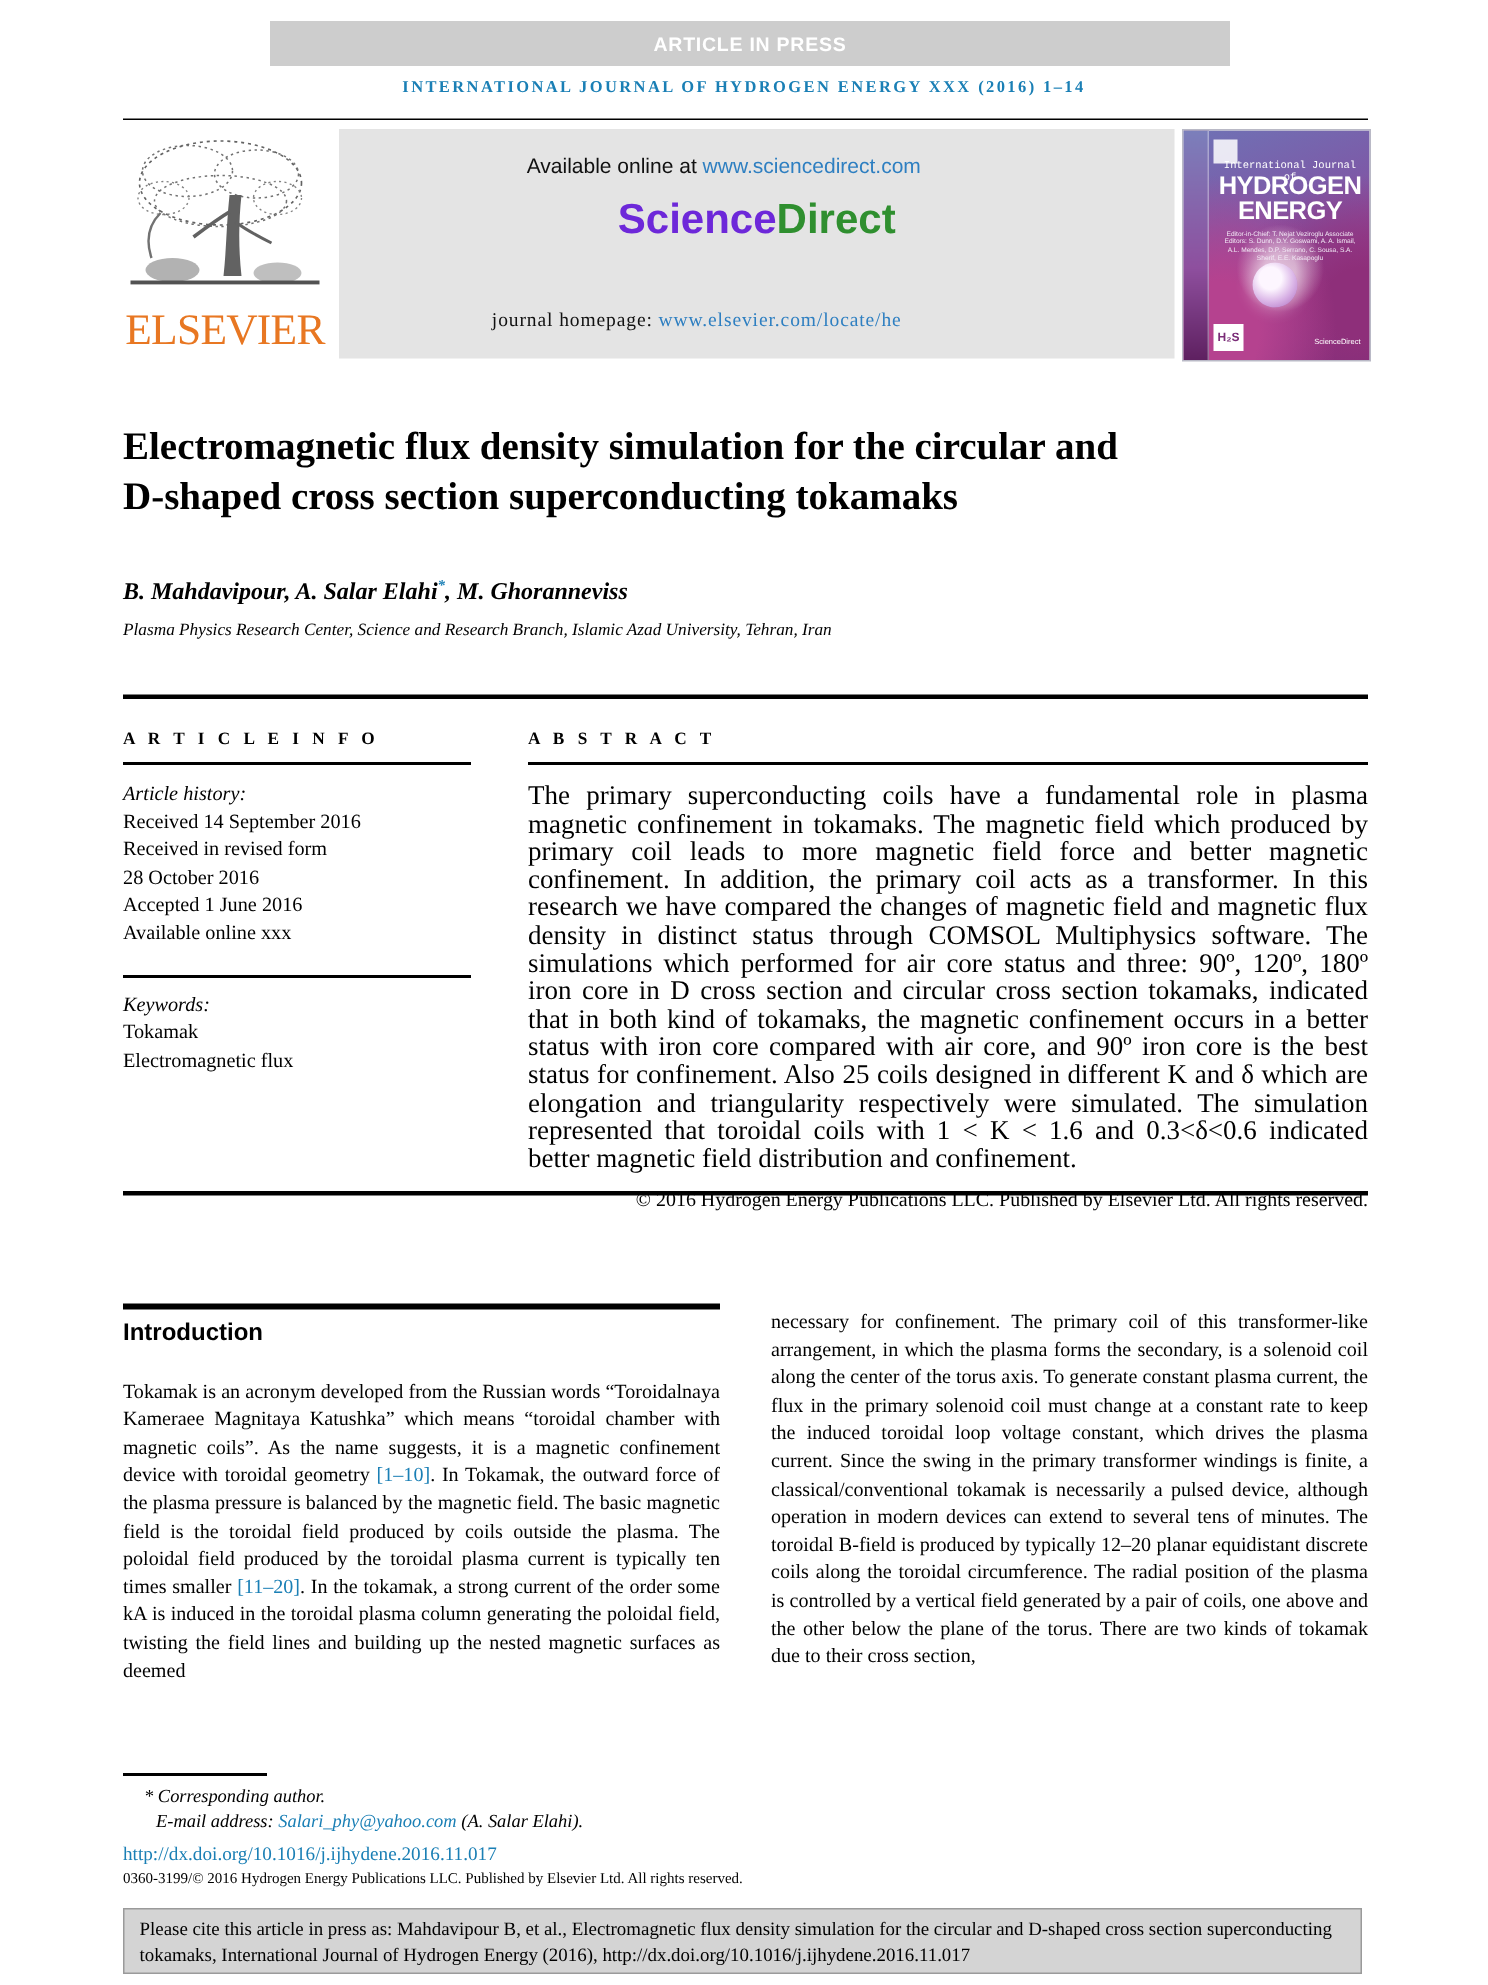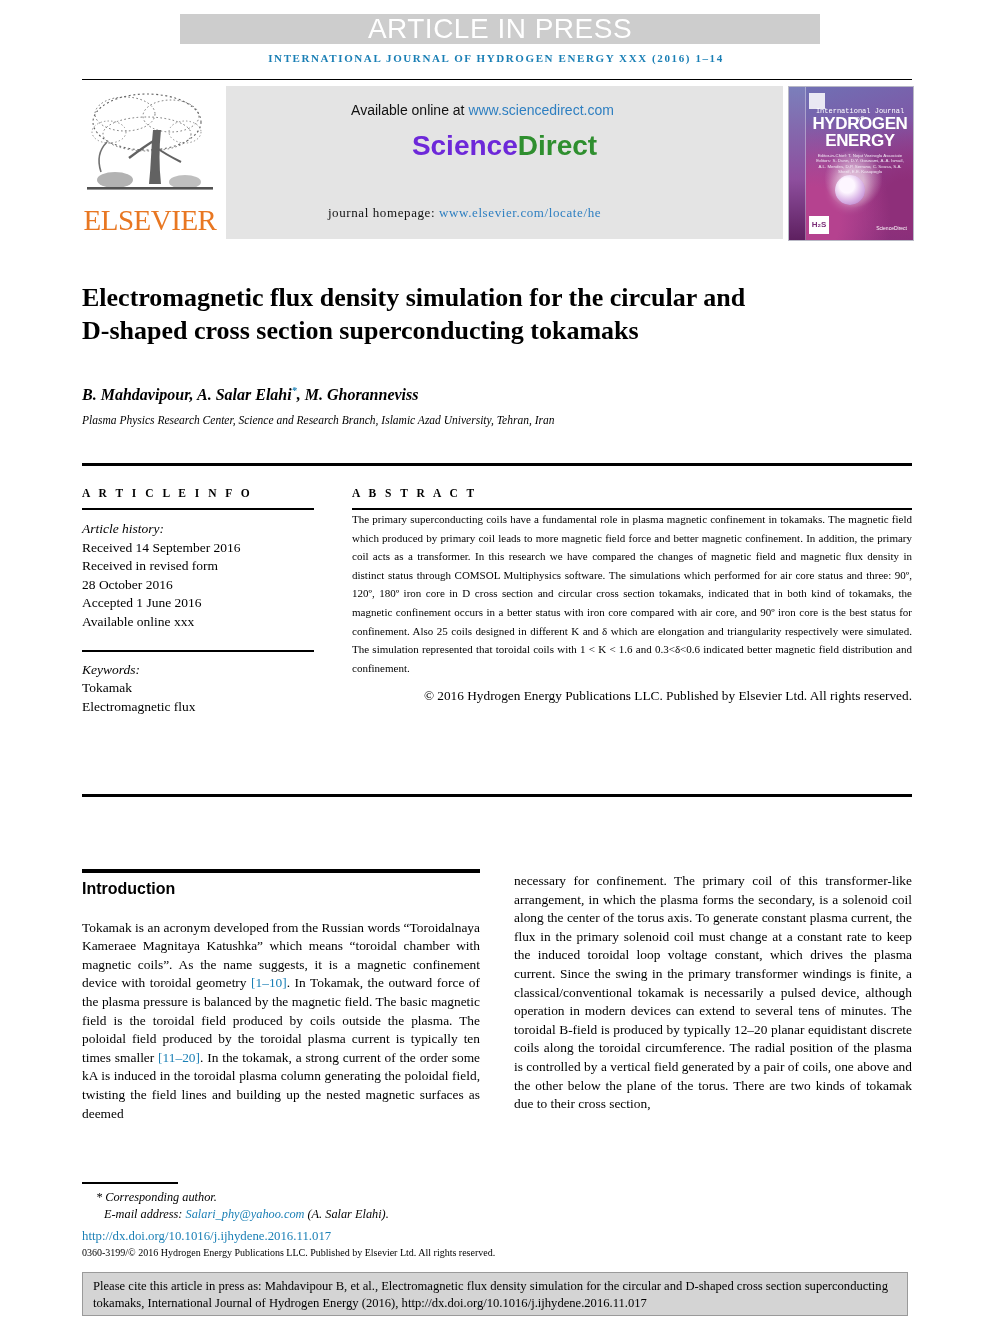--- a/index.html
+++ b/index.html
@@ -30,22 +30,22 @@
     top: 14px;
     width: 640px;
     height: 30px;
     background: #cdcdcd;
     display: flex;
     align-items: center;
     justify-content: center;
   }
   .aip-banner span {
     font-family: "Liberation Sans", sans-serif;
-    font-weight: normal;
-    font-size: 28px;
+    font-weight: bold;
+    font-size: 13px;
     letter-spacing: 0.5px;
     color: #ffffff;
   }
 
   
   .running-head {
     position: absolute;
     left: 0;
     top: 52px;
     width: 992px;
@@ -330,22 +330,23 @@
   .kw-body .hd { font-style: italic; }
 
   
   .col-abs {
     position: absolute;
     left: 352px;
     top: 487px;
     width: 560px;
   }
   .abs-body {
-    font-family: "Liberation Serif", serif;
-    font-size: 11px;
+    margin-top: 11px;
+    font-family: "Liberation Serif", serif;
+    font-size: 18px;
     line-height: 18.6px;
     text-align: justify;
   }
   .abs-copy {
     margin-top: 11px;
     font-family: "Liberation Serif", serif;
     font-size: 13.3px;
     text-align: right;
   }
 

